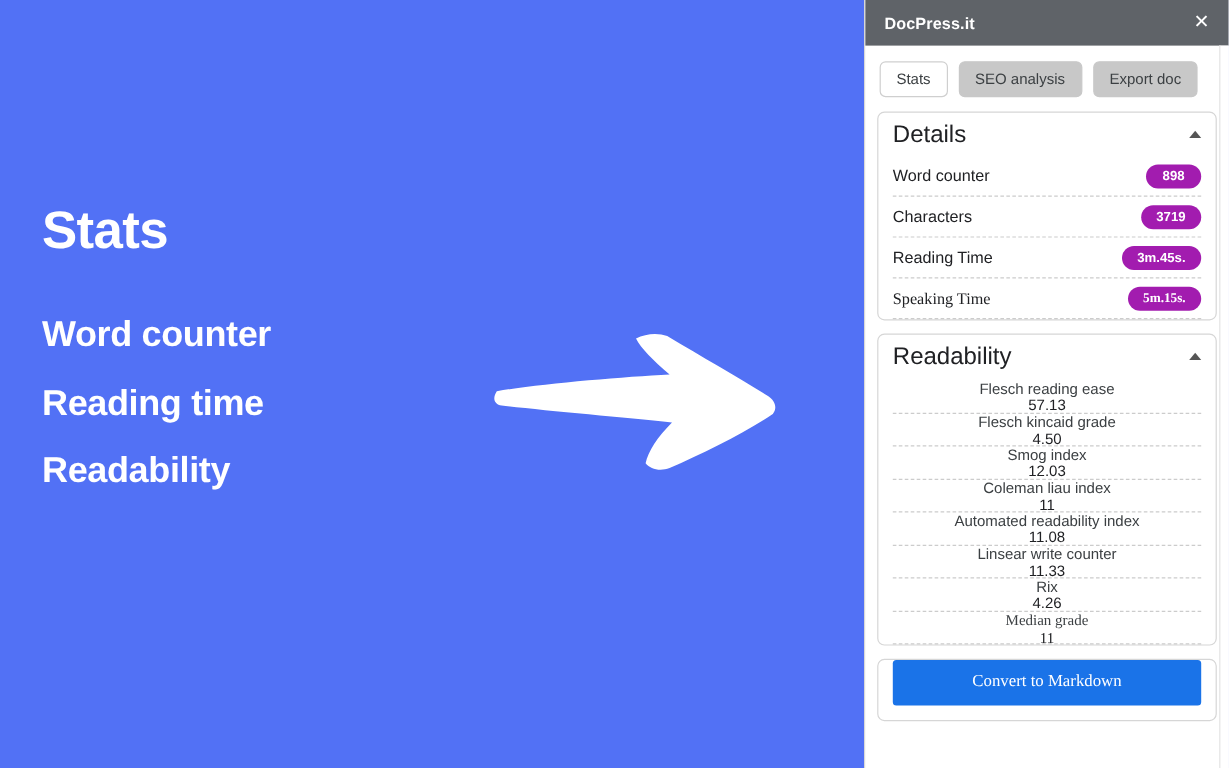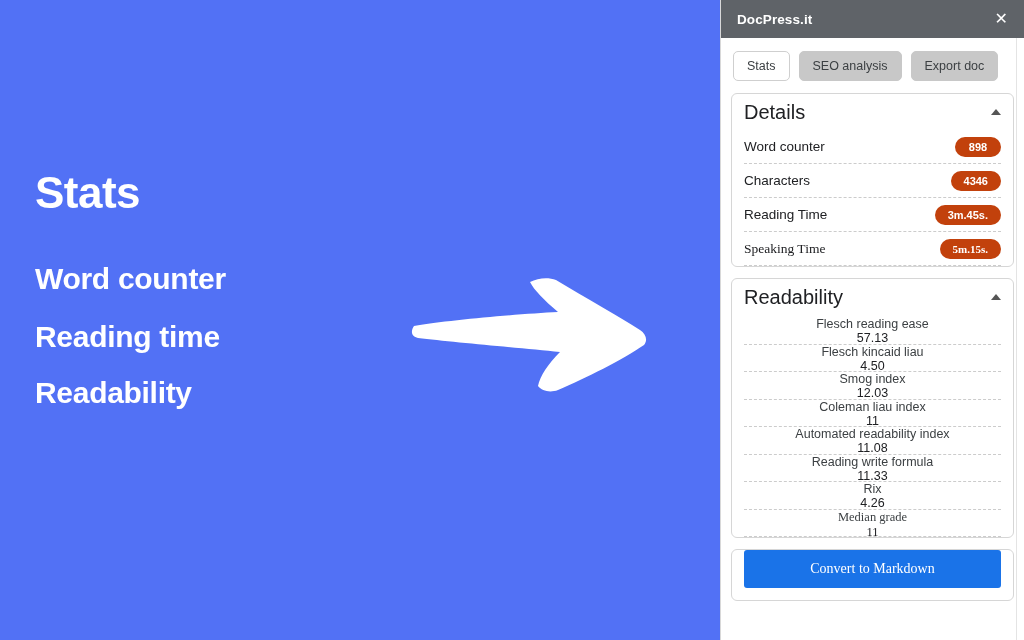--- a/index.html
+++ b/index.html
@@ -95,21 +95,21 @@
   .row {
     display: flex; align-items: center; justify-content: space-between;
     border-bottom: 1px dashed #cccccc;
   }
   .row:last-child { border-bottom: 1px dashed #cccccc; font-family: Liberation Serif, serif; }
 
   
   #details-card .row { height: 34px; }
   #details-card .row-label { font-size: 13.5px; color: #202124; }
   .badge {
-    background: #c2410c; color: #ffffff;
+    background: #a21caf; color: #ffffff;
     font-size: 11px; font-weight: bold;
     border-radius: 11px; padding: 4px 13px;
     min-width: 46px; text-align: center;
   }
 
   
   #readability-card .rows { padding-top: 2px; }
   #readability-card .row { height: 27.5px; flex-direction: column; }
   #readability-card .row-label { font-size: 12.5px; color: #3c4043; }
   #readability-card .row-value { font-size: 12.5px; color: #202124; }
@@ -164,21 +164,21 @@
       <div class="card-head">
         <span class="card-title">Details</span>
         <span class="caret"></span>
       </div>
       <div class="row">
         <span class="row-label">Word counter</span>
         <span class="badge">898</span>
       </div>
       <div class="row">
         <span class="row-label">Characters</span>
-        <span class="badge">4346</span>
+        <span class="badge">3719</span>
       </div>
       <div class="row">
         <span class="row-label">Reading Time</span>
         <span class="badge">3m.45s.</span>
       </div>
       <div class="row">
         <span class="row-label">Speaking Time</span>
         <span class="badge">5m.15s.</span>
       </div>
     </div>
@@ -187,37 +187,37 @@
       <div class="card-head">
         <span class="card-title">Readability</span>
         <span class="caret"></span>
       </div>
       <div class="rows">
         <div class="row">
           <span class="row-label">Flesch reading ease</span>
           <span class="row-value">57.13</span>
         </div>
         <div class="row">
-          <span class="row-label">Flesch kincaid liau</span>
+          <span class="row-label">Flesch kincaid grade</span>
           <span class="row-value">4.50</span>
         </div>
         <div class="row">
           <span class="row-label">Smog index</span>
           <span class="row-value">12.03</span>
         </div>
         <div class="row">
           <span class="row-label">Coleman liau index</span>
           <span class="row-value">11</span>
         </div>
         <div class="row">
           <span class="row-label">Automated readability index</span>
           <span class="row-value">11.08</span>
         </div>
         <div class="row">
-          <span class="row-label">Reading write formula</span>
+          <span class="row-label">Linsear write counter</span>
           <span class="row-value">11.33</span>
         </div>
         <div class="row">
           <span class="row-label">Rix</span>
           <span class="row-value">4.26</span>
         </div>
         <div class="row">
           <span class="row-label">Median grade</span>
           <span class="row-value">11</span>
         </div>

